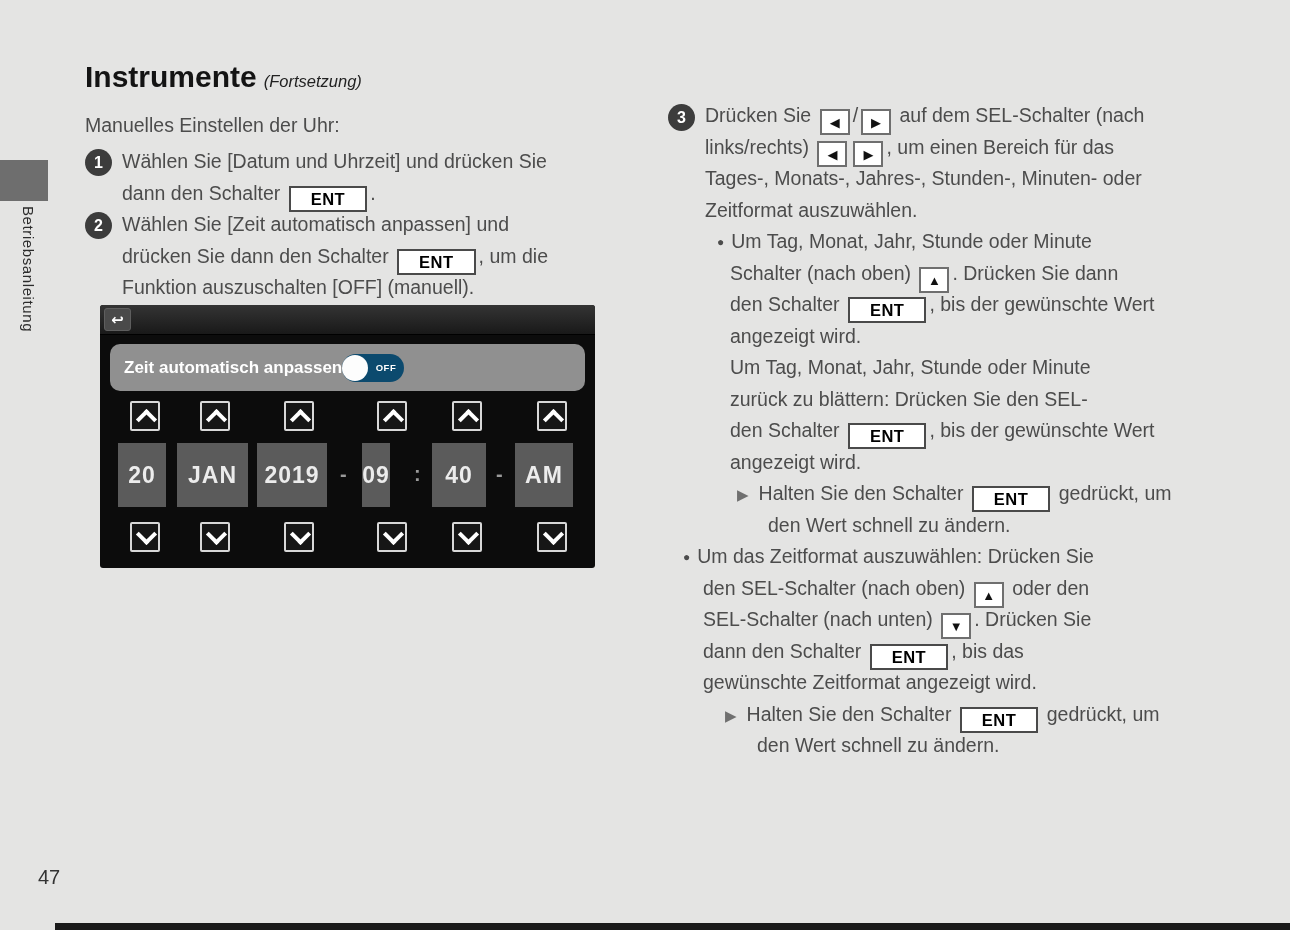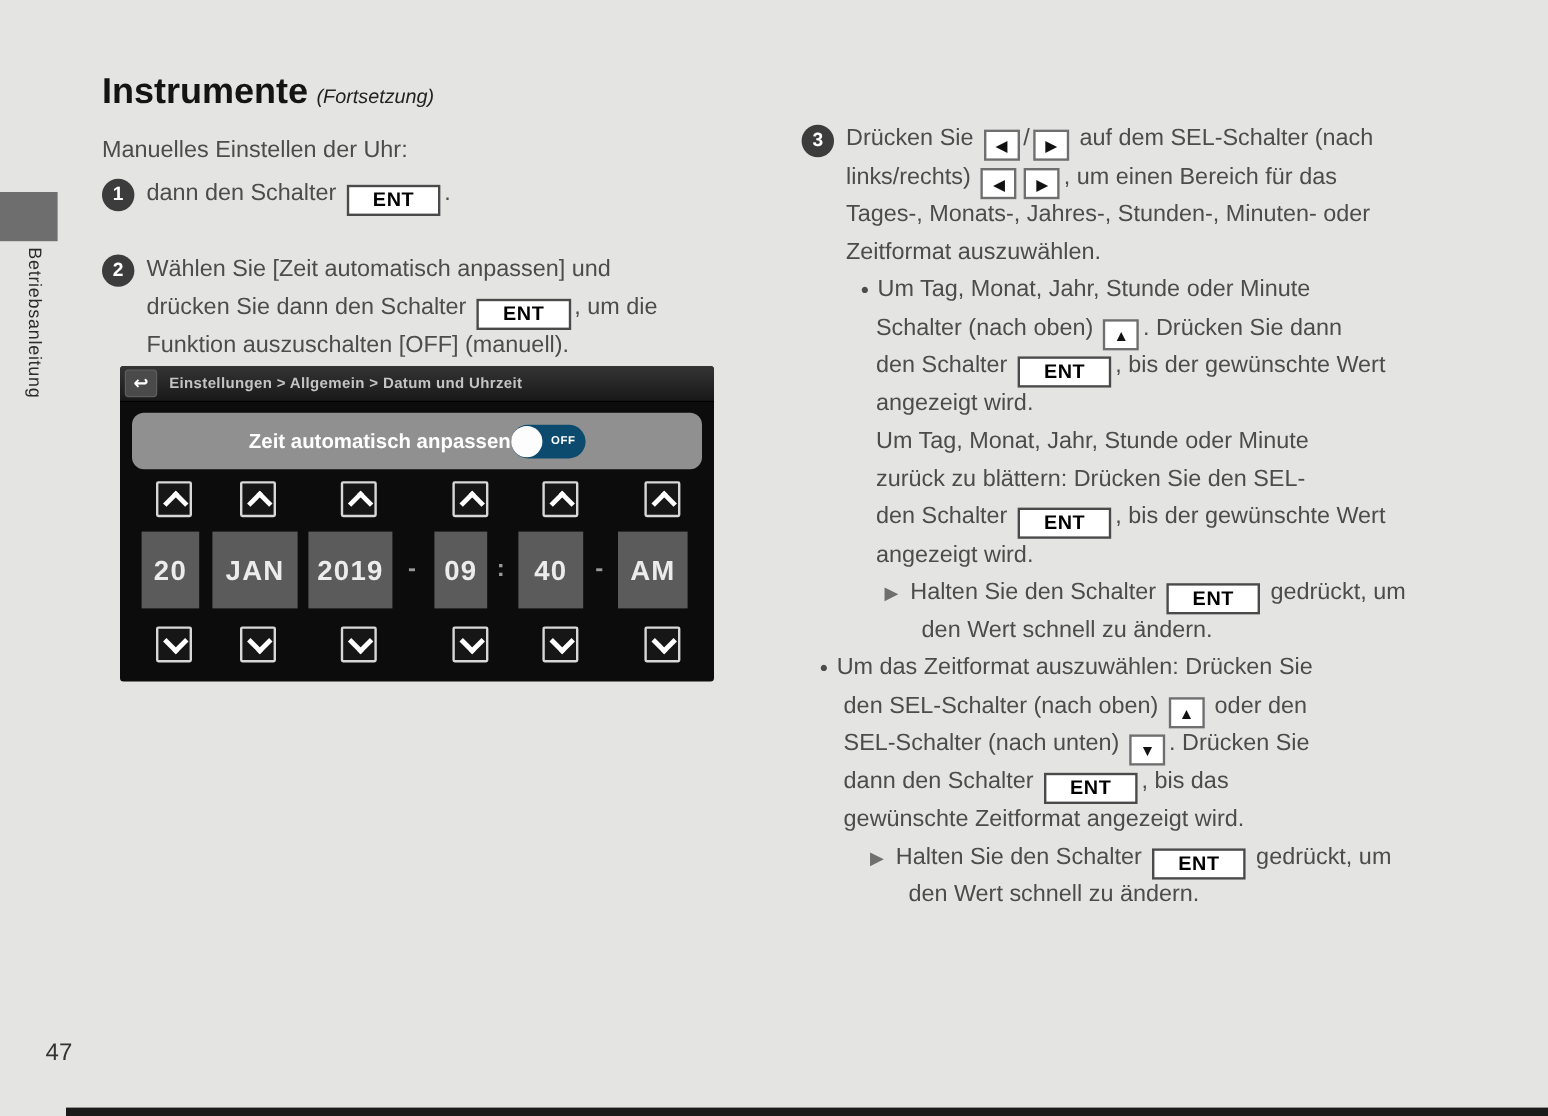--- a/index.html
+++ b/index.html
@@ -37,37 +37,37 @@
   .marker.tri-marker{font-size:15px;color:#6f6f6f;margin-right:10px;}
 
   
   .screen{position:absolute;left:100px;top:305px;width:495px;height:263px;background:#0c0c0c;border-radius:3px;}
   .scr-top{position:absolute;left:0;top:0;right:0;height:29px;background:linear-gradient(#343434,#191919);
            border-radius:3px 3px 0 0;border-bottom:1px solid #000;}
   .backbtn{position:absolute;left:4px;top:3px;width:27px;height:23px;background:#4a4a4a;border:1px solid #5e5e5e;
            border-radius:3px;color:#fff;text-align:center;line-height:21px;font-size:15px;font-weight:bold;box-sizing:border-box;}
   .crumb{position:absolute;left:41px;top:0;line-height:29px;font-size:12.5px;font-weight:bold;color:#c4c4c4;letter-spacing:0.3px;}
   .autorow{position:absolute;left:10px;top:39px;width:475px;height:47px;background:#909090;border-radius:10px;
-           display:flex;align-items:center;justify-content:center;padding:0 14px;box-sizing:border-box;}
+           display:flex;align-items:center;justify-content:flex-start;padding:0 14px;box-sizing:border-box;}
   .autolabel{font-size:17px;font-weight:bold;color:#fff;}
   .toggle{position:relative;width:62px;height:28px;background:#0c4a6e;border-radius:14px;}
   .knob{position:absolute;left:0;top:1px;width:26px;height:26px;background:#fdfdfd;border-radius:50%;}
   .offtxt{position:absolute;right:8px;top:0;line-height:28px;font-size:9.5px;font-weight:bold;color:#fff;letter-spacing:0.5px;}
 
   .arrbox{position:absolute;width:30px;height:30px;border:2px solid #d8d8d8;background:#161616;border-radius:2px;box-sizing:border-box;}
   .up{top:96px;} .down{top:217px;}
   .chv{position:absolute;left:7px;width:11px;height:11px;border-top:4px solid #fff;border-right:4px solid #fff;}
   .up .chv{top:9px;transform:rotate(-45deg);}
   .down .chv{top:3px;transform:rotate(135deg);}
   .a0{left:30px}.a1{left:100px}.a2{left:184px}.a3{left:277px}.a4{left:352px}.a5{left:437px}
 
   .valbox{position:absolute;top:138px;height:64px;background:#5b5b5b;color:#ececec;font-weight:bold;font-size:23px;
           text-align:center;line-height:64px;letter-spacing:1px;}
   .v0{left:18px;width:48px}.v1{left:77px;width:71px}.v2{left:157px;width:70px}
-  .v3{left:262px;width:44px}.v4{left:332px;width:54px}.v5{left:415px;width:58px}
+  .v3{left:262px;width:28px}.v4{left:332px;width:54px}.v5{left:415px;width:58px}
   .sep{position:absolute;top:138px;height:64px;line-height:62px;color:#9a9a9a;font-size:20px;font-weight:bold;}
   .s0{left:240px}.s1{left:314px}.s2{left:396px}
 
   
   .pagenum{position:absolute;left:38px;top:866px;font-size:20px;color:#333;}
   .bottombar{position:absolute;left:55px;right:0;bottom:0;height:7px;background:#1a1a1a;}
 </style>
 </head>
 <body>
 
@@ -78,39 +78,39 @@
 
   <div class="header">
     <span class="title">Instrumente</span><span class="subtitle">(Fortsetzung)</span>
   </div>
 
   <div class="tline intro">Manuelles Einstellen der Uhr:</div>
 
   <div class="step step1">
     <span class="stepnum">1</span>
     <div>
+        <div class="tline L0"><span class="run">Wählen Sie [Datum und Uhrzeit] und drücken Sie</span></div>
         <div class="tline L0"><span class="run">dann den Schalter </span><span class="key ent">ENT</span><span class="run">.</span></div>
       </div>
   </div>
 
   <div class="step step2">
     <span class="stepnum">2</span>
     <div>
         <div class="tline L0"><span class="run">Wählen Sie [Zeit automatisch anpassen] und</span></div>
         <div class="tline L0"><span class="run">drücken Sie dann den Schalter </span><span class="key ent">ENT</span><span class="run">, um die</span></div>
         <div class="tline L0"><span class="run">Funktion auszuschalten [OFF] (manuell).</span></div>
       </div>
   </div>
 
   <div class="screen">
     <div class="scr-top">
       <div class="backbtn">
         <span>↩</span>
       </div>
-      <div class="crumb">Einstellungen &gt; Allgemein &gt; Datum und Uhrzeit</div>
     </div>
 
     <div class="autorow">
       <span class="autolabel">Zeit automatisch anpassen</span>
       <div class="toggle">
         <span class="knob"></span>
         <span class="offtxt">OFF</span>
       </div>
     </div>
 

